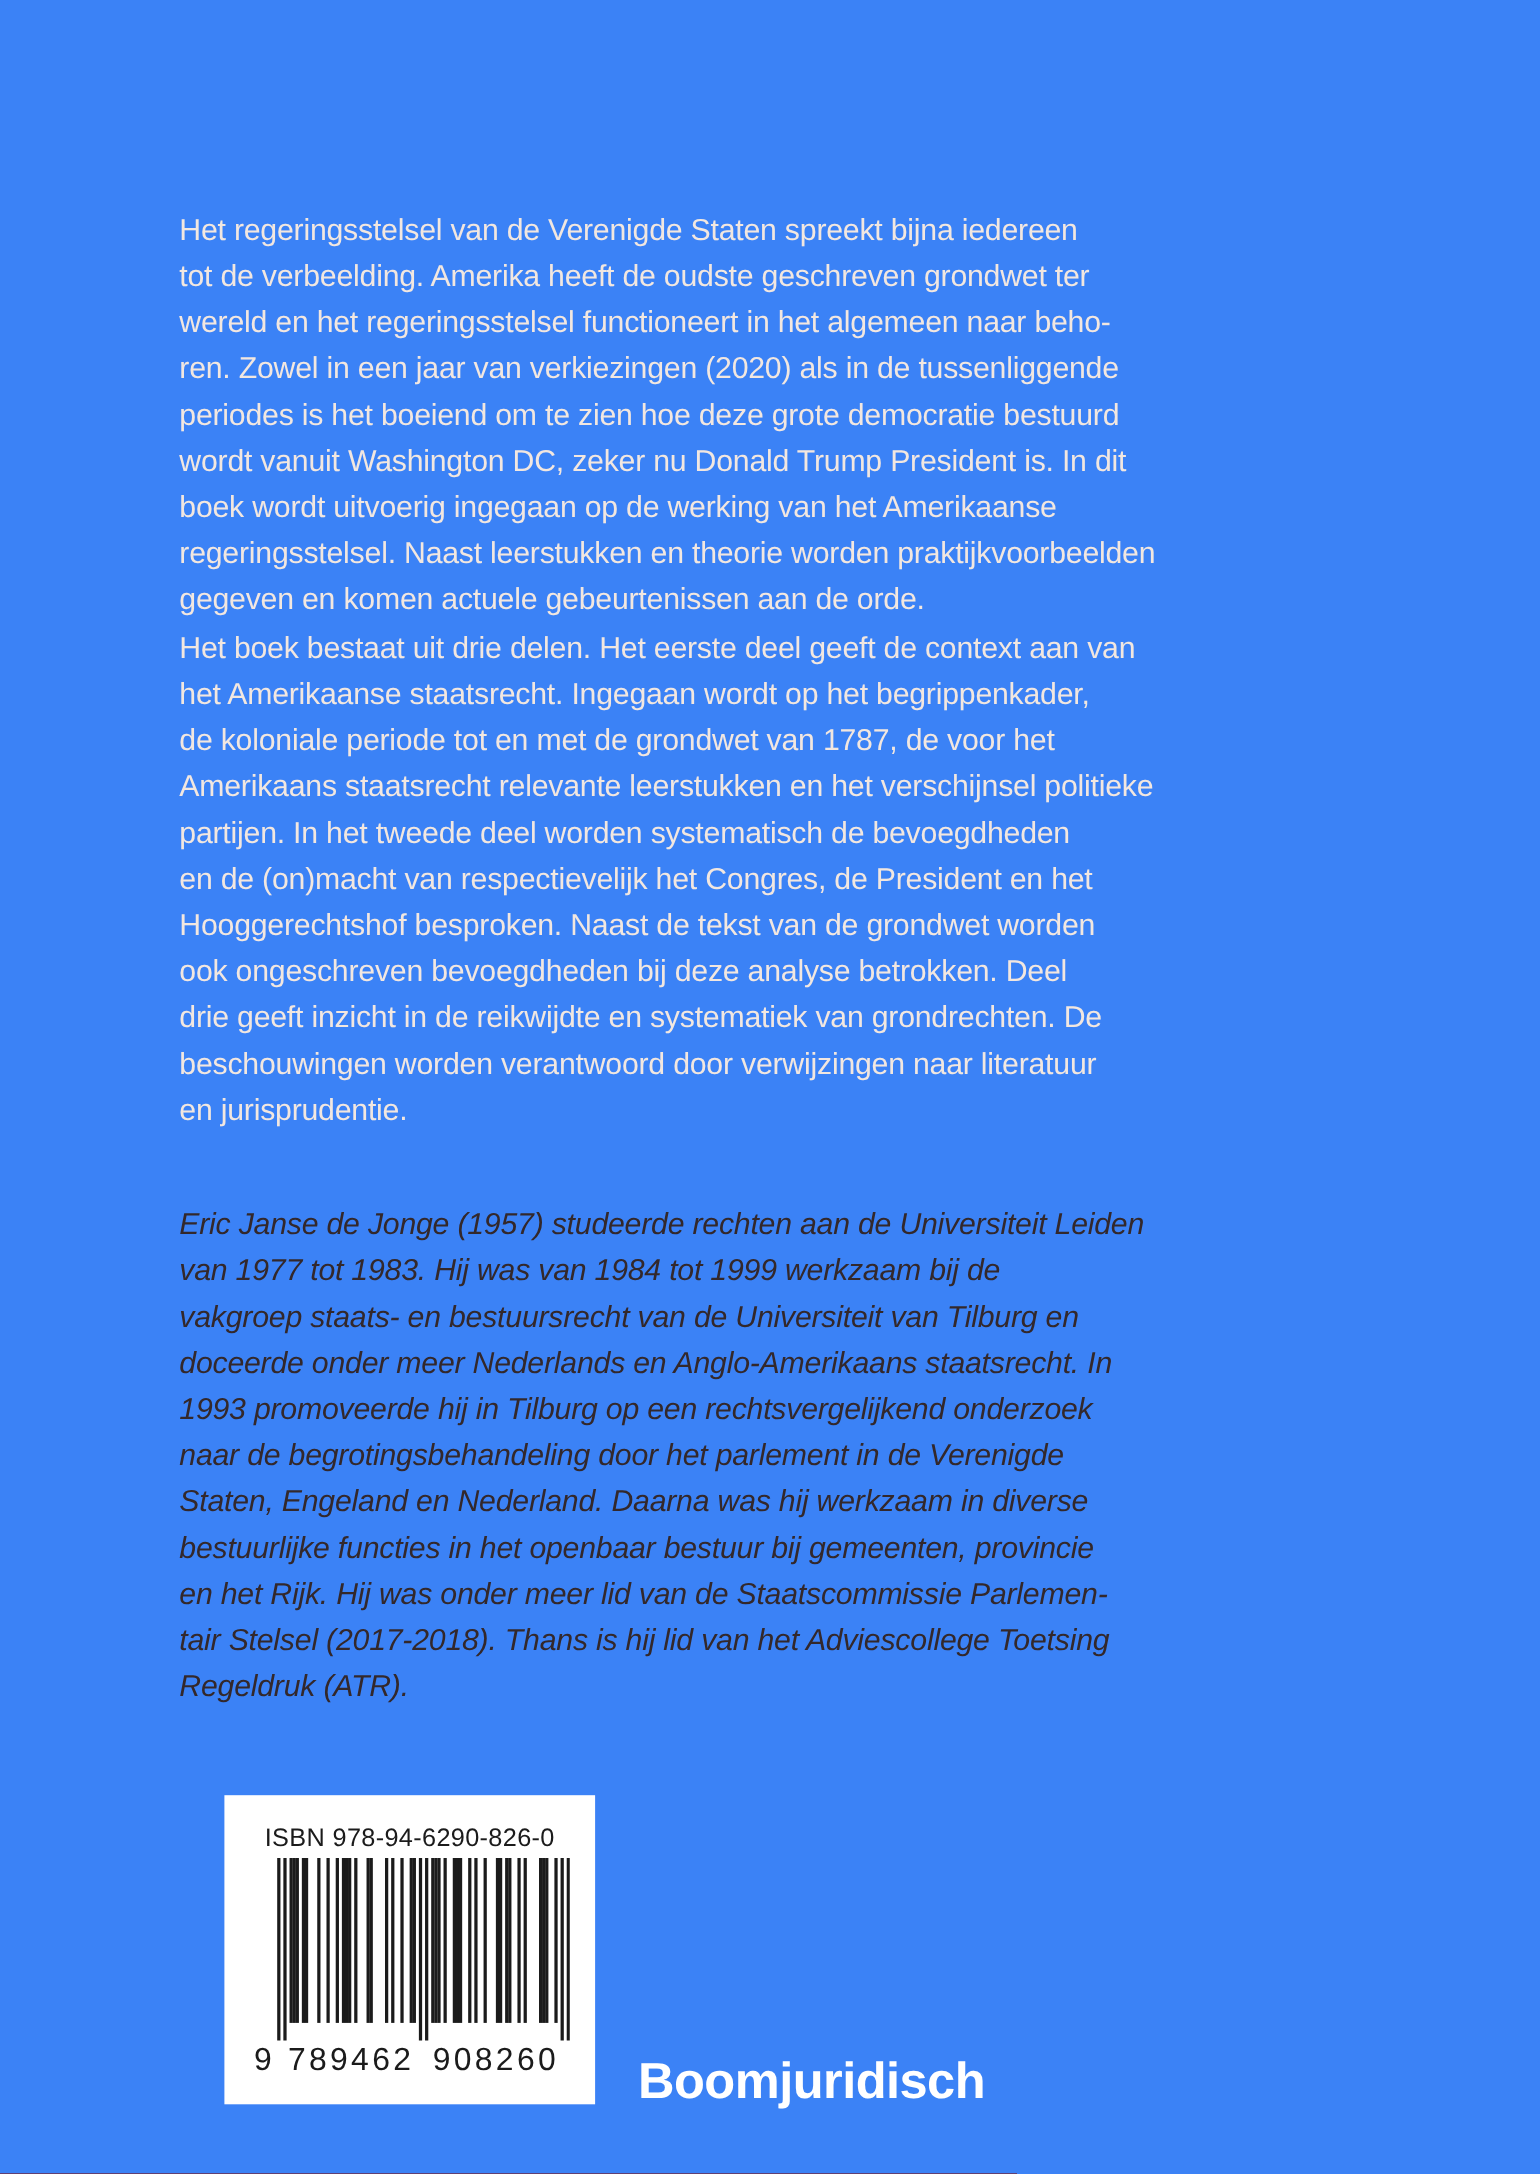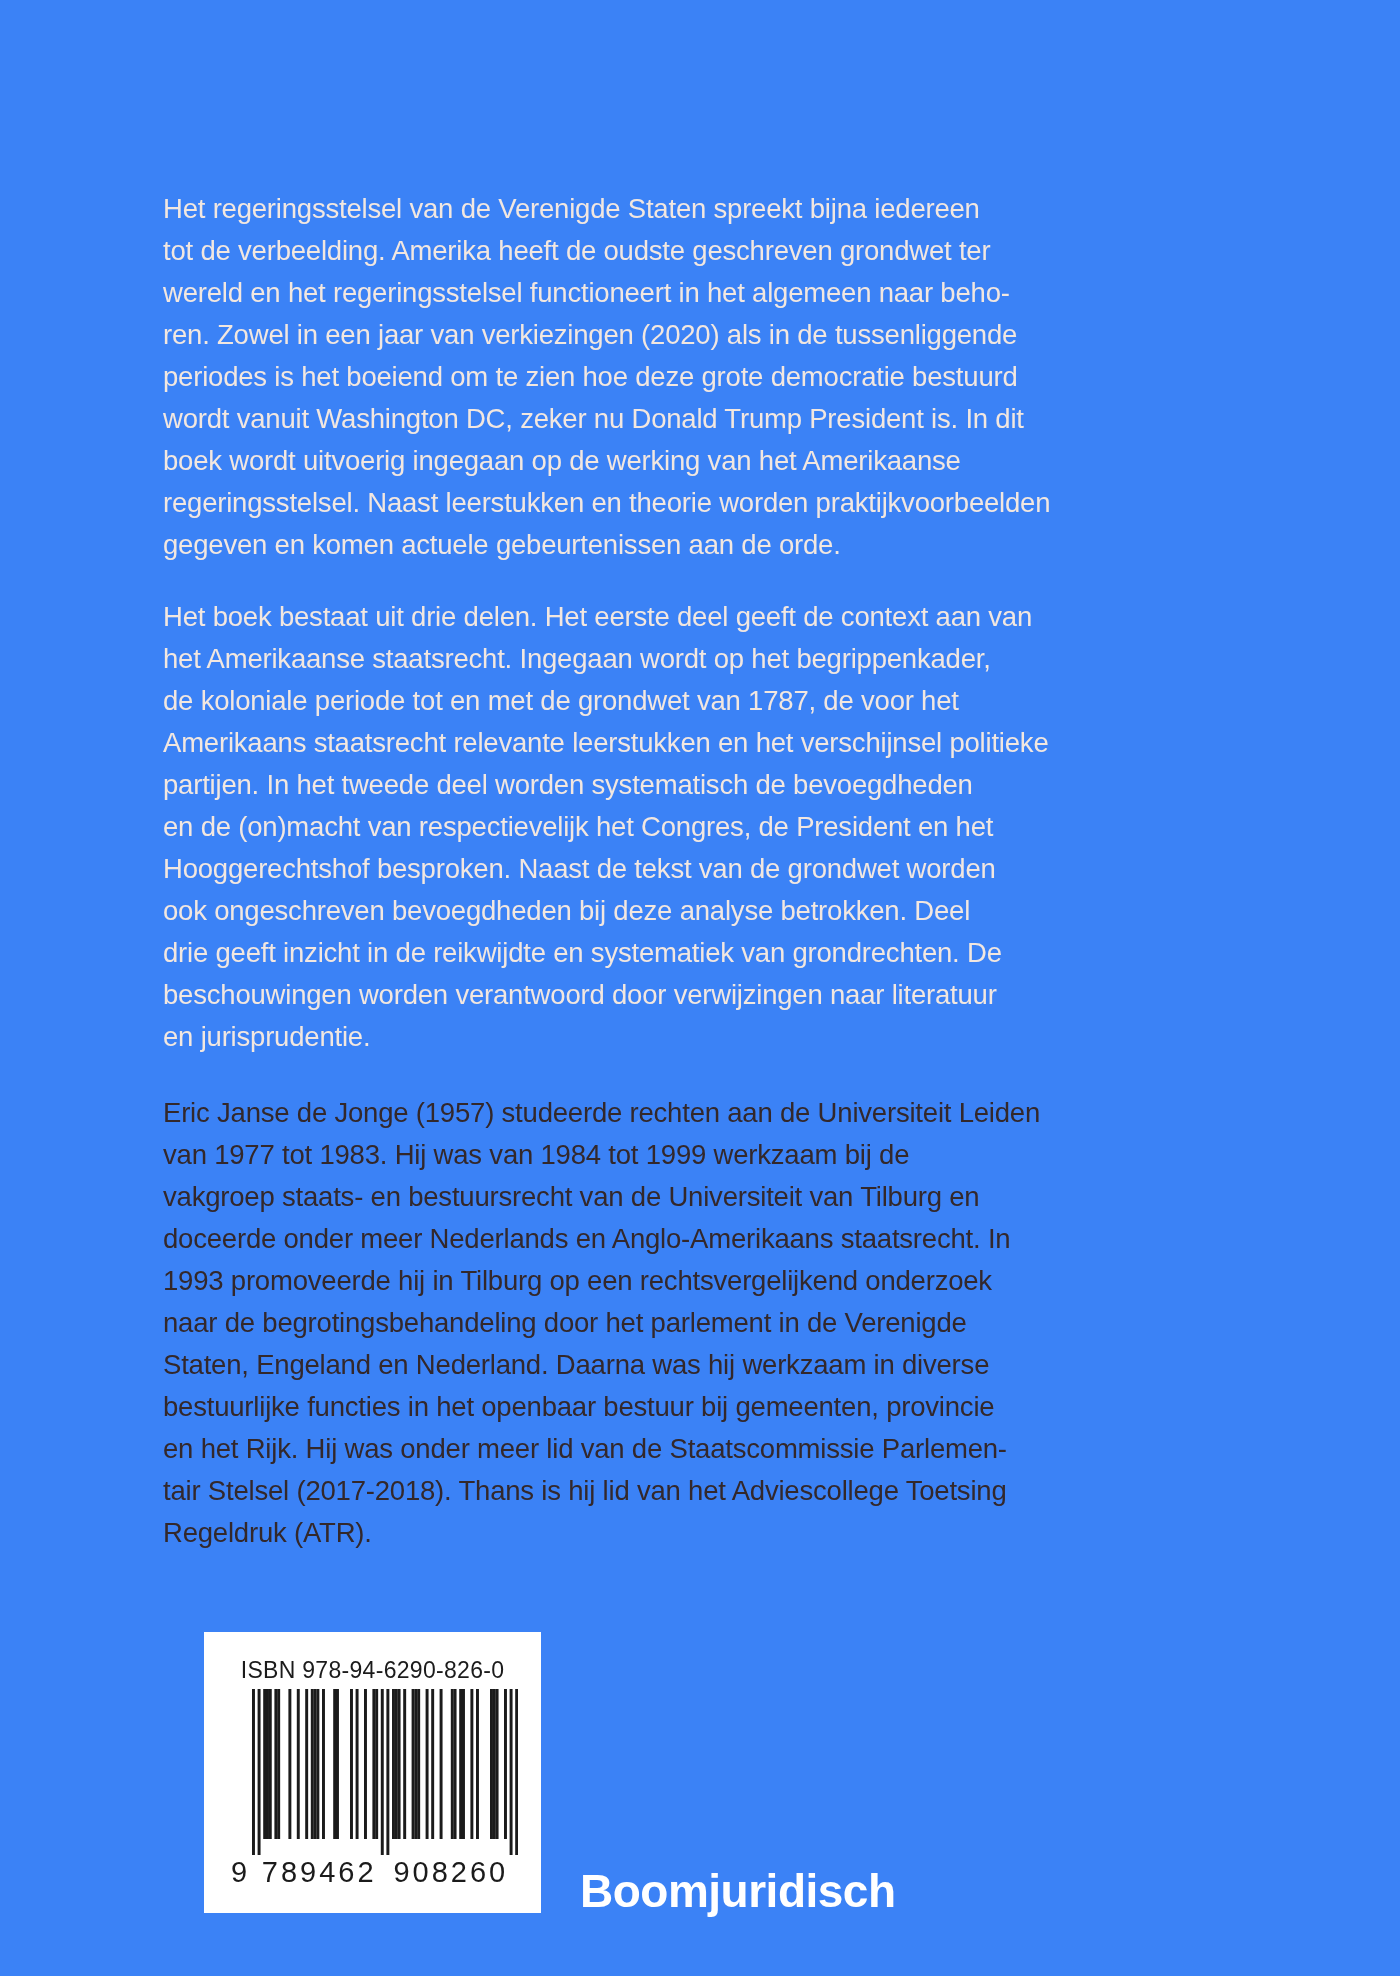--- a/index.html
+++ b/index.html
@@ -15,22 +15,22 @@
     position:absolute;
     left:163px;
     width:1060px;
     font-size:27.5px;
     line-height:42px;
     letter-spacing:-0.2px;
     white-space:pre-line;
   }
   .blurb { color:#f2e7e0; }
   #blurb-1 { top:188px; }
-  #blurb-2 { top:596px; }
-  .bio { top:1092px; color:#33282b; }
+  #blurb-2 { top:568px; }
+  .bio { top:1092px; color:#33282b;font-style:italic; }
   .barcode-box {
     position:absolute;
     left:204px;
     top:1632px;
     width:337px;
     height:281px;
     background:#ffffff;
     text-align:center;
   }
   .isbn-label {

